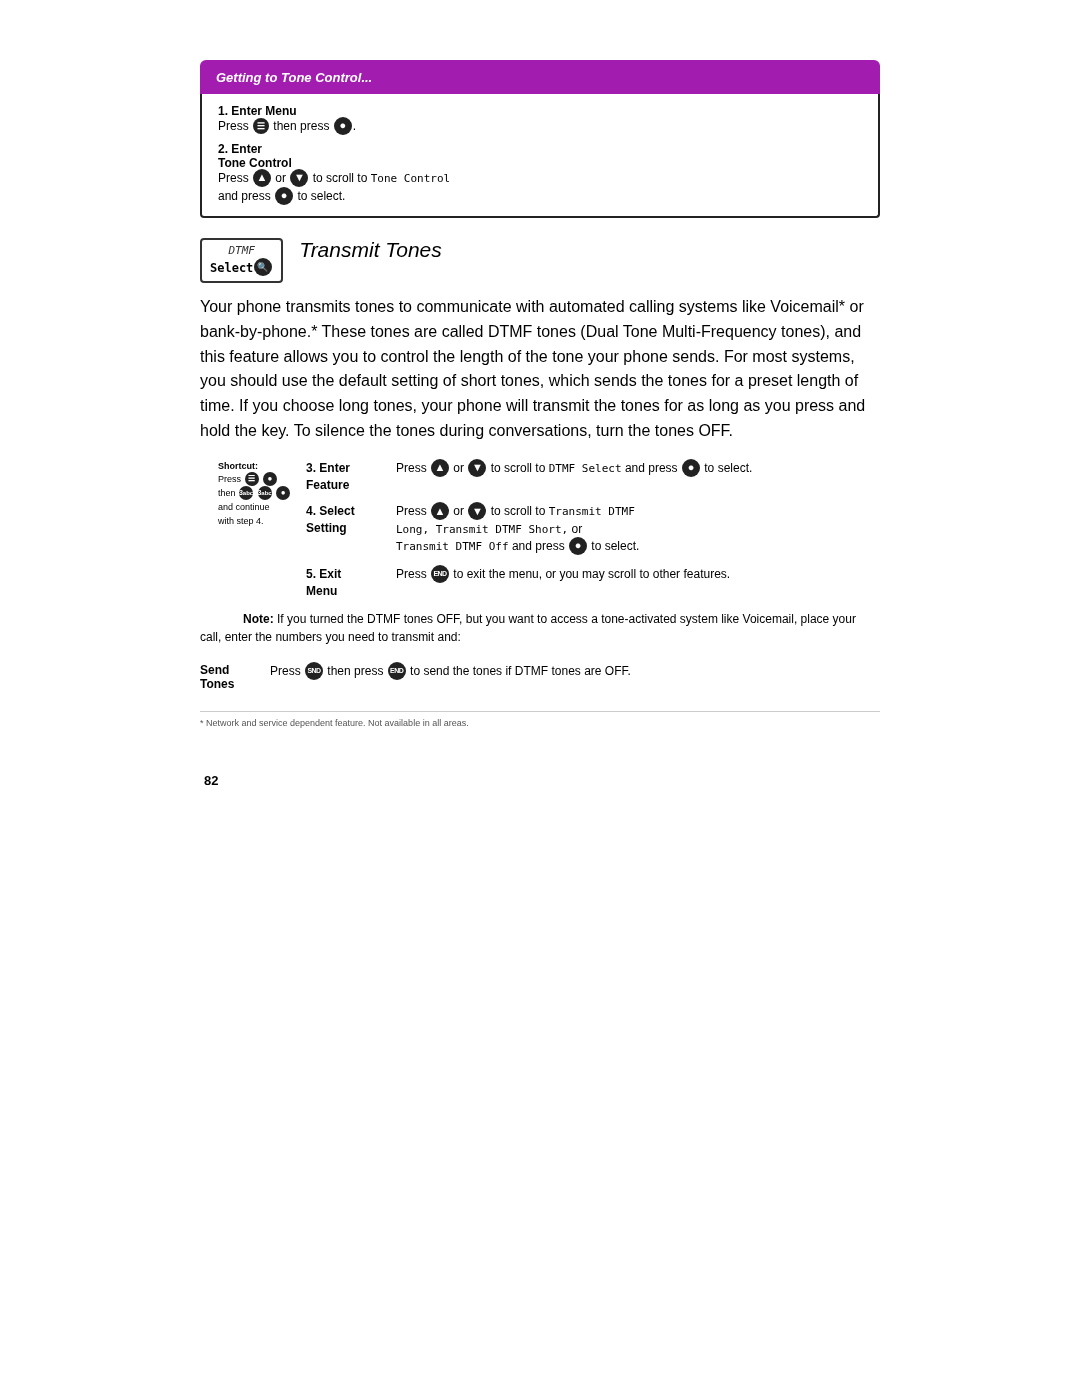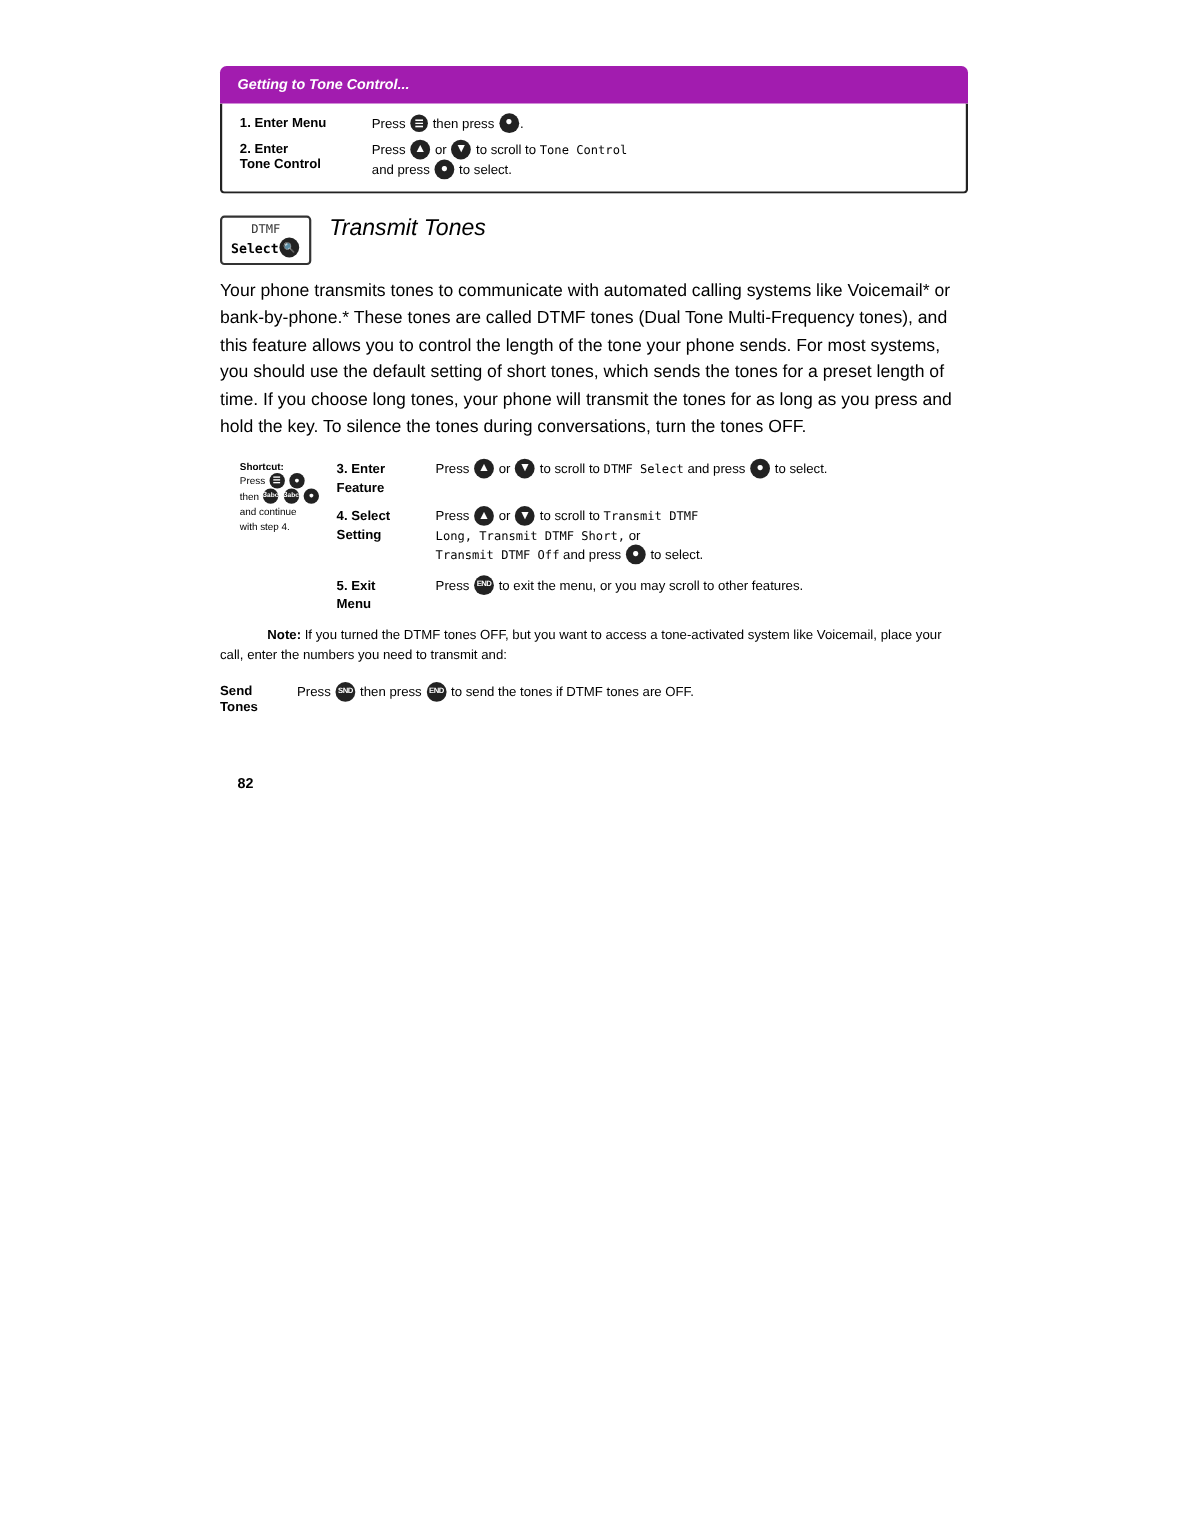--- a/index.html
+++ b/index.html
@@ -40,20 +40,21 @@
       border-radius: 0 0 4px 4px;
       padding: 10px 16px;
       margin-bottom: 20px;
     }
 
     .getting-row {
       display: flex;
       align-items: flex-start;
       margin-bottom: 6px;
       font-size: 12px;
+      flex-direction: column;
     }
     .getting-row:last-child { margin-bottom: 0; }
 
     .getting-step {
       font-weight: bold;
       min-width: 120px;
       font-size: 12px;
     }
     .getting-step span {
       font-weight: normal;
@@ -114,20 +115,21 @@
       font-family: monospace;
       font-size: 12px;
       min-width: 80px;
       background: #fff;
       text-align: center;
     }
     .dtmf-box-top {
       font-size: 11px;
       color: #333;
       margin-bottom: 2px;
+      font-style: italic;
     }
     .dtmf-box-bottom {
       display: flex;
       align-items: center;
       justify-content: space-between;
       font-size: 12px;
       font-weight: bold;
     }
 
     .section-title {
@@ -213,21 +215,21 @@
       font-size: 9px;
       color: #555;
       margin-top: 20px;
       border-top: 1px solid #ccc;
       padding-top: 6px;
     }
 
     .page-num {
       position: absolute;
       bottom: -60px;
-      left: 16px;
+      left: 4px;
       font-size: 13px;
       font-weight: bold;
     }
 
     
     .btn-nav {
       display: inline-flex;
       align-items: center;
       justify-content: center;
       background: #222;
@@ -372,16 +374,17 @@
 
   <div class="send-row">
     <div class="send-label">
       <strong>Send<br>Tones</strong>
     </div>
     <div class="send-content">
       Press <span class="btn-end" style="font-size:7px; letter-spacing:-0.5px;">SND</span> then press <span class="btn-end" style="font-size:7px; letter-spacing:-0.5px;">END</span> to send the tones if DTMF tones are OFF.
     </div>
   </div>
 
+  <div class="footnote">* Network and service dependent feature. Not available in all areas.</div>
 
   <div class="page-num">82</div>
 
 </div>
 
 </body></html>

